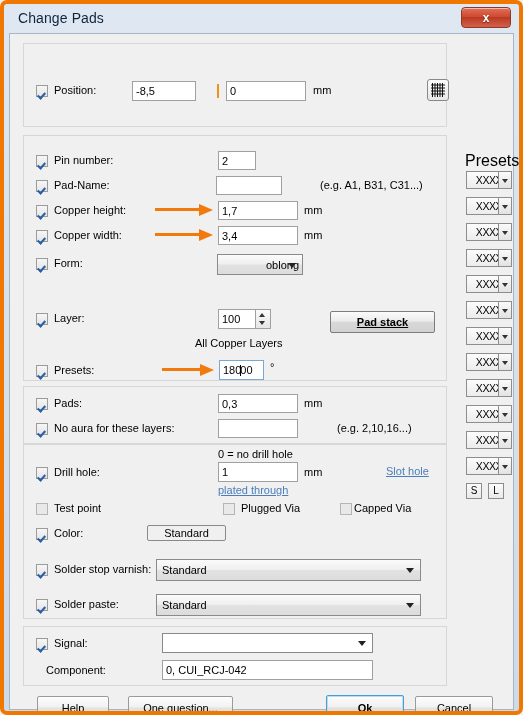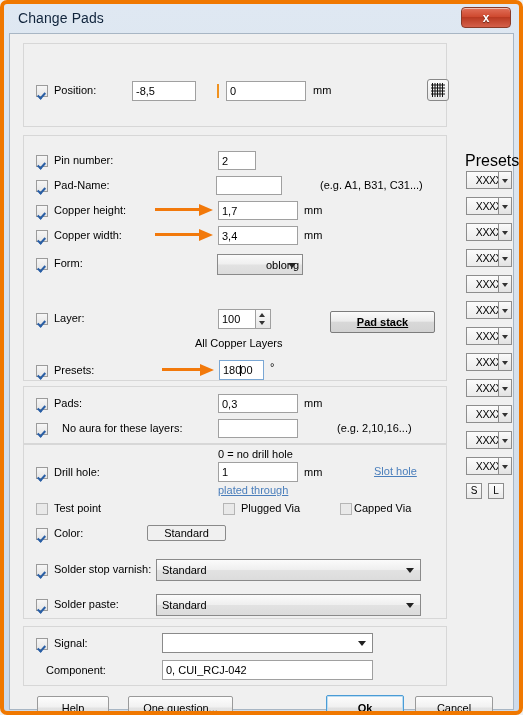--- a/index.html
+++ b/index.html
@@ -291,33 +291,33 @@
     </div>
 
     <div class="group" style="left:13px;top:352px;width:424px;height:58px;"></div>
 
     <div class="cb checked" style="left:26px;top:364px;"></div>
     <div class="row-label" style="left:44px;top:363px;">Pads:</div>
     <div class="ti" style="left:208px;top:360px;width:80px;height:19px;">0,3</div>
     <div class="hint" style="left:294px;top:363px;">mm</div>
 
     <div class="cb checked" style="left:26px;top:389px;"></div>
-    <div class="row-label" style="left:52px;top:388px;">No aura for these layers:</div>
+    <div class="row-label" style="left:44px;top:388px;">No aura for these layers:</div>
     <div class="ti" style="left:208px;top:385px;width:80px;height:19px;"></div>
     <div class="hint" style="left:327px;top:388px;">(e.g. 2,10,16...)</div>
 
     <div class="group" style="left:13px;top:410px;width:424px;height:175px;"></div>
 
     <div class="hint" style="left:208px;top:414px;">0 = no drill hole</div>
 
     <div class="cb checked" style="left:26px;top:433px;"></div>
     <div class="row-label" style="left:44px;top:432px;">Drill hole:</div>
     <div class="ti" style="left:208px;top:428px;width:80px;height:20px;">1</div>
     <div class="hint" style="left:294px;top:432px;">mm</div>
-    <div class="link" style="left:364px;top:431px;">Slot hole</div>
+    <div class="link" style="left:376px;top:431px;">Slot hole</div>
     <div class="link" style="left:208px;top:450px;">plated through</div>
 
     <div class="cb off" style="left:26px;top:469px;"></div>
     <div class="row-label" style="left:44px;top:468px;">Test point</div>
     <div class="cb off" style="left:213px;top:469px;"></div>
     <div class="row-label" style="left:231px;top:468px;">Plugged Via</div>
     <div class="cb off" style="left:330px;top:469px;"></div>
     <div class="row-label" style="left:344px;top:468px;">Capped Via</div>
 
     <div class="cb checked" style="left:26px;top:494px;"></div>

